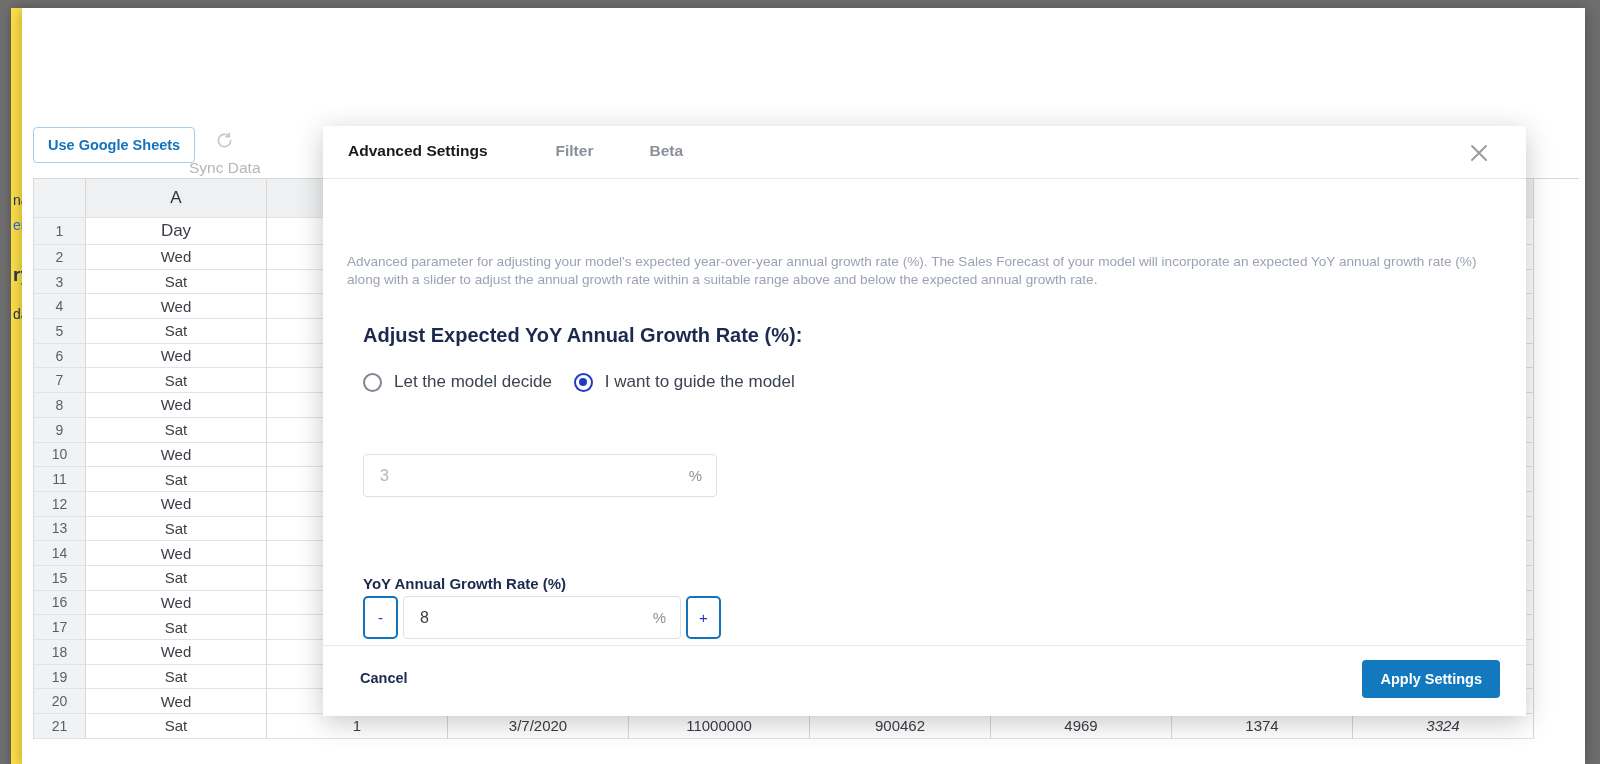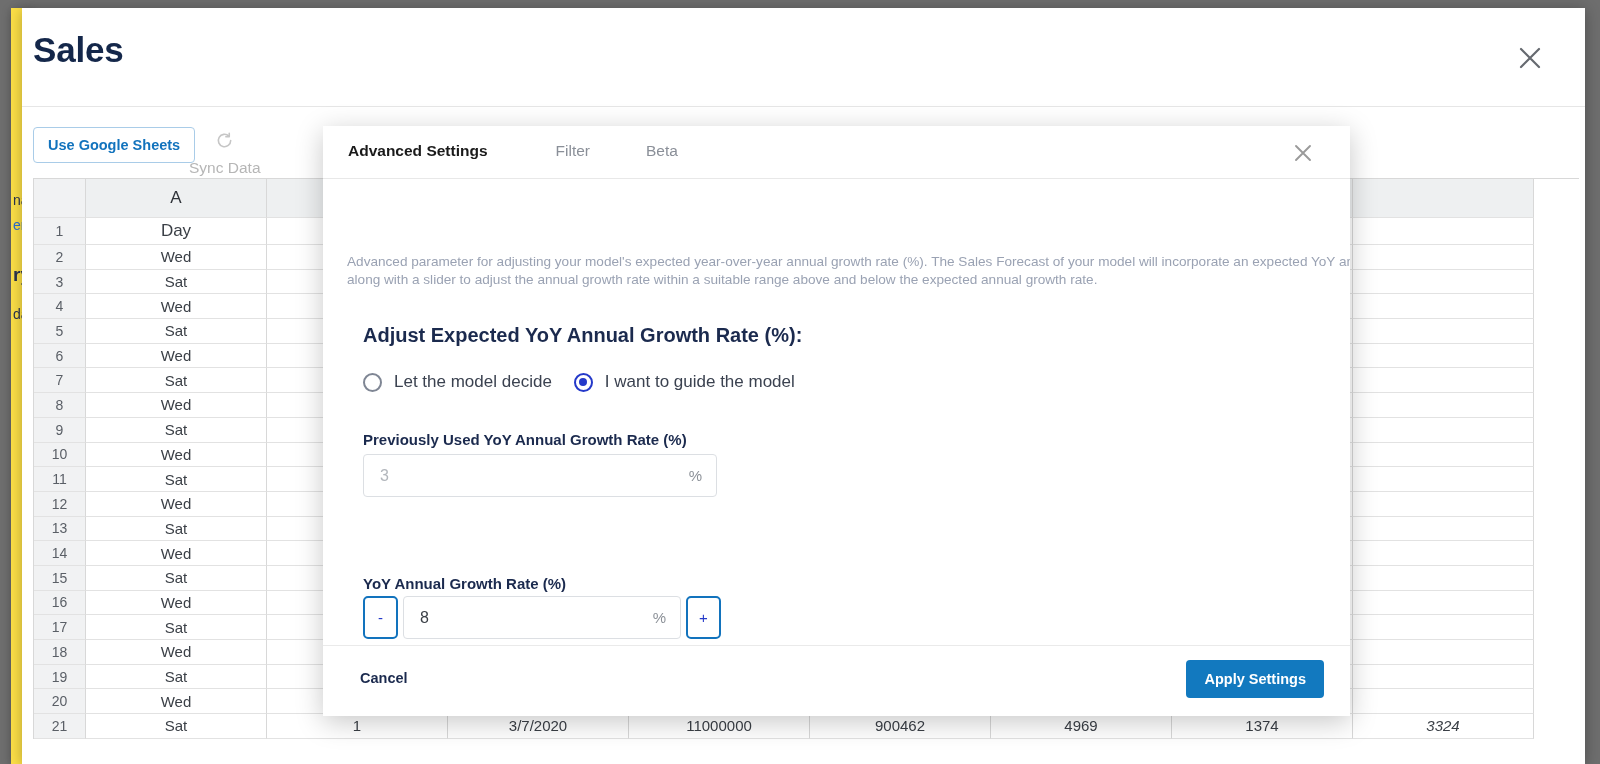--- a/index.html
+++ b/index.html
@@ -158,21 +158,21 @@
     font-size: 14px;
     color: #2b3550;
     white-space: nowrap;
   }
 
   
   .modal {
     position: absolute;
     left: 323px;
     top: 126px;
-    width: 1027px;
+    width: 1203px;
     height: 590px;
     background: #ffffff;
     box-shadow: 0 6px 26px rgba(0,0,0,.22);
     display: flex;
     flex-direction: column;
     overflow: hidden;
   }
   .tabbar {
     position: relative;
     height: 52px;
@@ -185,20 +185,21 @@
   .tab {
     display: flex;
     align-items: center;
     justify-content: center;
     padding: 0 28px;
     font-size: 15.5px;
     color: #8a8f98;
     cursor: pointer;
     box-sizing: border-box;
     border-bottom: 3px solid transparent;
+    font-weight: bold;
   }
   .tab.lead {
     color: #1a1a1a;
     font-weight: 700;
     padding-left: 25px;
     padding-right: 40px;
     cursor: default;
   }
   .tab.active {
     color: #3355e8;
@@ -379,28 +380,20 @@
 
   <div class="left-peek">
     <div class="peek-txt" style="left:2px; top:184px;">na</div>
     <div class="peek-txt" style="left:2px; top:209px; color:#2b6fd4;">er</div>
     <div class="peek-txt" style="left:2px; top:256px; font-size:19px; font-weight:700;">ry</div>
     <div class="peek-txt" style="left:2px; top:298px;">da</div>
   </div>
 
   <div class="app-window">
 
-    <div class="app-header">
-      <div class="app-title">Sales</div>
-      <div class="app-close">
-        <svg width="26" height="26" viewBox="0 0 26 26">
-          <path d="M4 4 L22 22 M22 4 L4 22" stroke="#666a70" stroke-width="2.2" fill="none" stroke-linecap="round"></path>
-        </svg>
-      </div>
-    </div>
 
     <div class="toolbar">
       <div class="gs-button">Use Google Sheets</div>
       <div class="sync-wrap">
         <span class="sync-icon">
           <svg width="19" height="19" viewBox="0 0 20 20">
             <path d="M16.5 10a6.5 6.5 0 1 1-1.9-4.6" stroke="#c6c6c6" stroke-width="1.7" fill="none" stroke-linecap="round"></path>
             <path d="M15 2.5 L15 6 L11.4 6" stroke="#c6c6c6" stroke-width="1.7" fill="none" stroke-linecap="round" stroke-linejoin="round"></path>
           </svg>
         </span>
@@ -678,21 +671,20 @@
         <label class="radio-opt">
           <span class="radio"></span>
           <span class="radio-label">Let the model decide</span>
         </label>
         <label class="radio-opt">
           <span class="radio on"></span>
           <span class="radio-label">I want to guide the model</span>
         </label>
       </div>
 
-      <div class="field-label lbl-prev">Previously Used YoY Annual Growth Rate (%)</div>
       <div class="text-input">
         <input type="text" placeholder="3" value="" style="">
         <span class="pct">%</span>
       </div>
 
       <div class="field-label lbl-rate">YoY Annual Growth Rate (%)</div>
       <div class="stepper">
         <button class="step-btn">-</button>
         <div class="text-input">
           <input type="text" value="8" style="">

